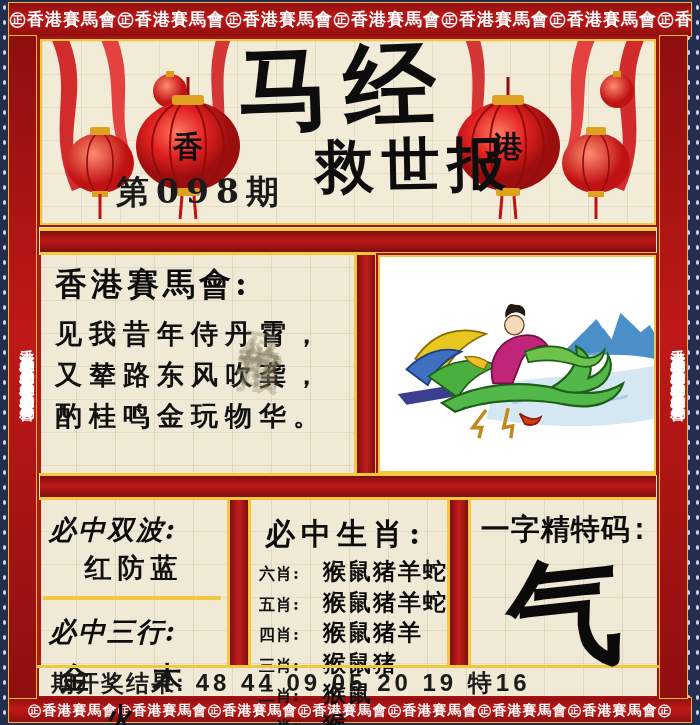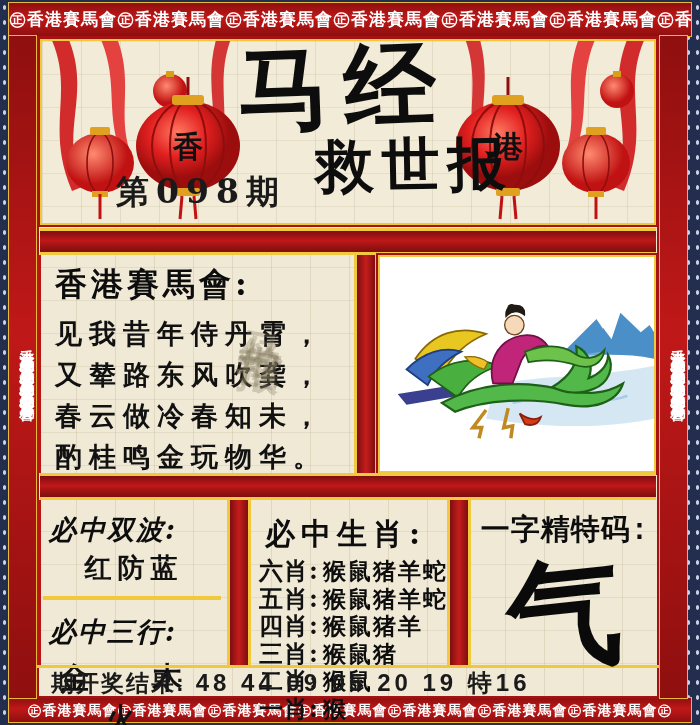--- a/index.html
+++ b/index.html
@@ -79,21 +79,21 @@
   .col-left .sec-head{margin:12px 0 2px 8px;}
   .sec-value{font-size:27px;font-weight:900;color:#111;text-align:center;
     letter-spacing:6px;font-family:"DejaVu Serif",serif;}
   .small-hbar{height:17px;margin:10px 6px 2px 2px;
     background:linear-gradient(#7d0e0e,#bf1818 45%,#7d0e0e);
     border:2px solid #f2c83e;}
   .elements-value{font-size:30px;letter-spacing:26px;margin-top:6px;}
   .zodiac-head{font-size:30px;font-weight:900;letter-spacing:6px;color:#0d0d0d;
     font-family:"DejaVu Serif",serif;margin:2px 0 2px 6px;white-space:nowrap;}
   .zodiac-row{display:flex;align-items:baseline;line-height:27.5px;white-space:nowrap;}
-  .zodiac-label{font-size:24px;font-weight:900;color:#111;width:64px;flex:none;
+  .zodiac-label{font-size:16px;font-weight:900;color:#111;width:64px;flex:none;
     font-family:"DejaVu Serif",serif;letter-spacing:1px;}
   .zodiac-value{font-size:23px;font-weight:900;color:#0d0d0d;letter-spacing:2px;
     font-family:"DejaVu Serif",serif;}
   .special-head{font-size:29px;font-weight:900;color:#0d0d0d;letter-spacing:1px;
     font-family:Liberation Mono, monospace;margin-top:10px;white-space:nowrap;}
   .special-char{font-size:118px;font-weight:900;color:#0a0a0a;line-height:1.05;
     font-family:"DejaVu Serif",serif;transform:rotate(-6deg) skewX(-6deg);
     display:inline-block;margin-top:2px;}
   
   .result-line{height:30px;flex:none;border-top:3px solid #f0c83c;
@@ -207,21 +207,20 @@
       <div class="issue">第098期</div>
     </div>
 
     <div class="hbar"></div>
 
     <div class="mid-row">
       <div class="poem-box">
         <div class="poem-head">香港賽馬會:</div>
         <div class="poem-line">见我昔年侍丹霄，</div>
         <div class="poem-line">又辇路东风吹龚，</div>
-        <div class="poem-line">春云做冷春知未，</div>
         <div class="poem-line">酌桂鸣金玩物华。</div>
       </div>
       <div class="vbar"></div>
       <div class="pic-box">
         <svg viewBox="0 0 310 212">
           <rect x="0" y="0" width="310" height="212" fill="#ffffff"></rect>
           <path d="M130,130 C180,118 240,122 310,108 L310,168 C250,180 190,178 120,168 Z" fill="#cfe3f2" opacity="0.85"></path>
           <path d="M150,150 q30,-8 70,-4 q40,4 60,-4" stroke="#a8cbe6" stroke-width="3" fill="none"></path>
           <path d="M205,95 L245,55 L262,78 L272,48 L295,70 L305,62 L310,70 L310,100 C275,92 235,98 205,95 Z" fill="#4b8fc9"></path>
           <path d="M245,55 L252,66 L258,58 Z" fill="#ffffff" opacity="0.8"></path>

